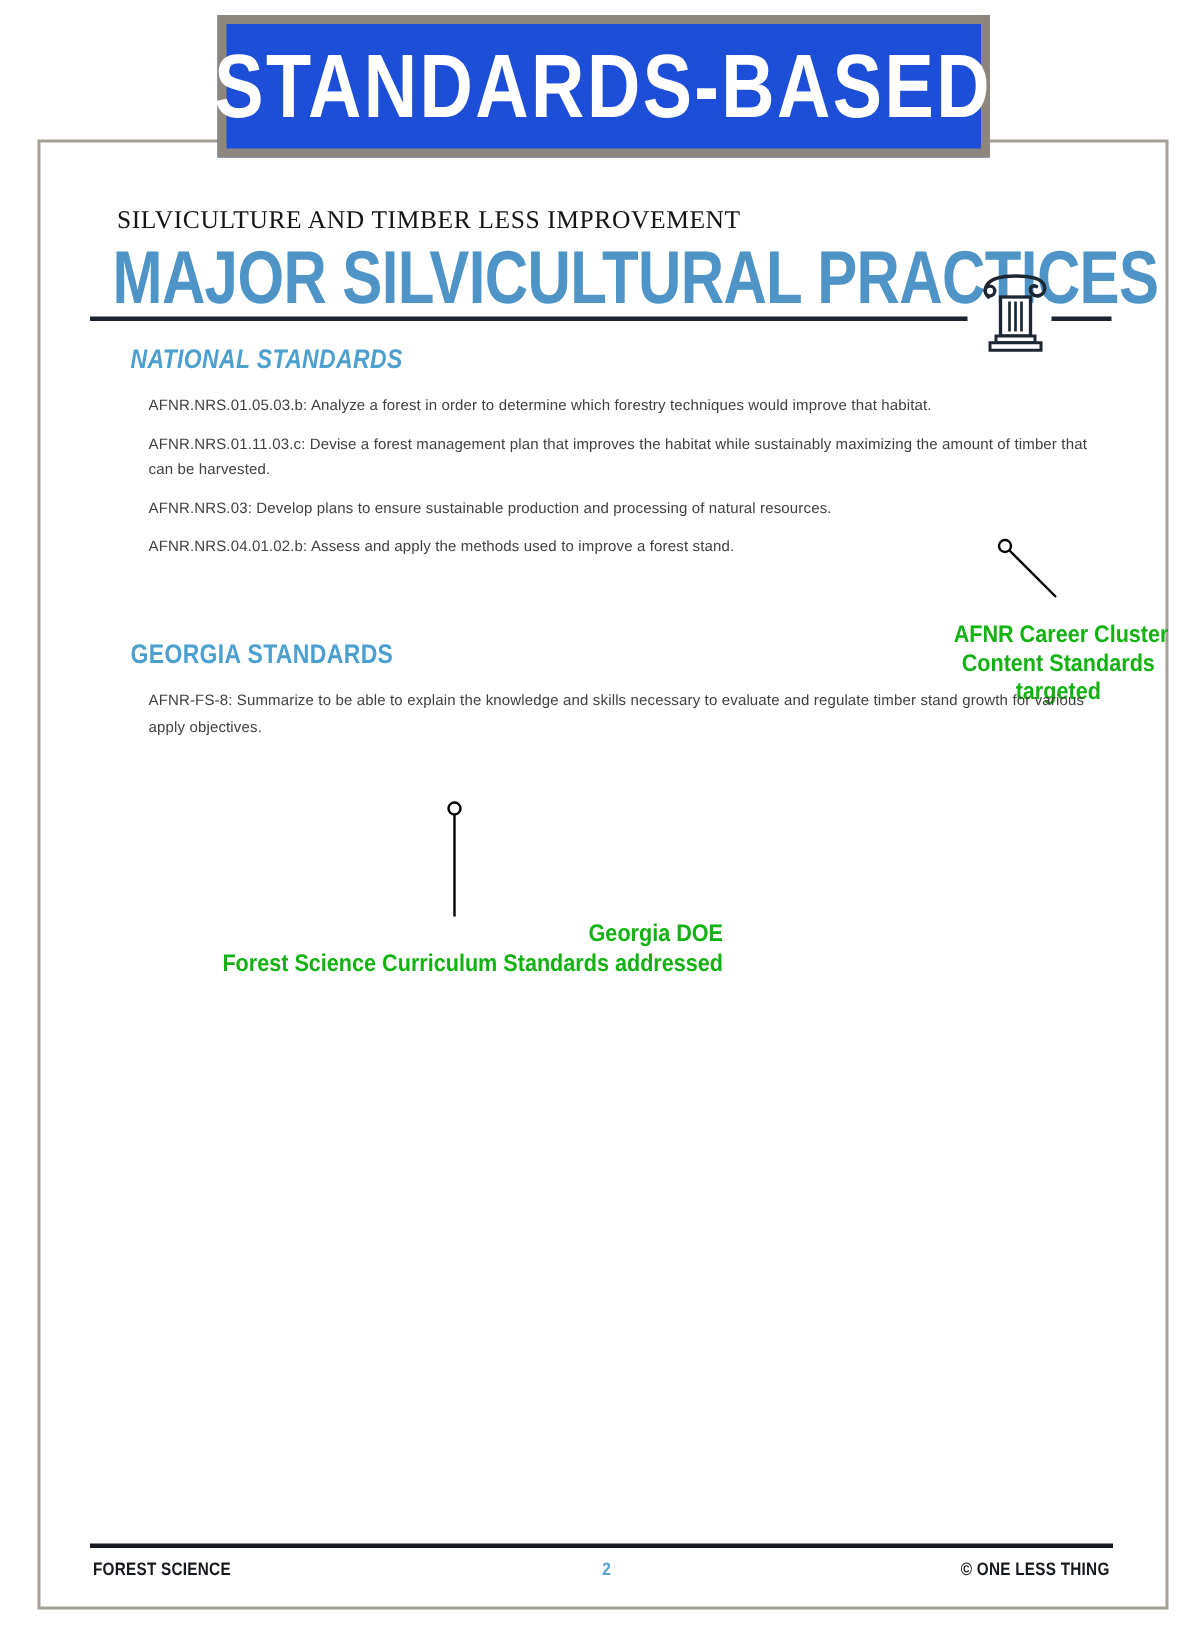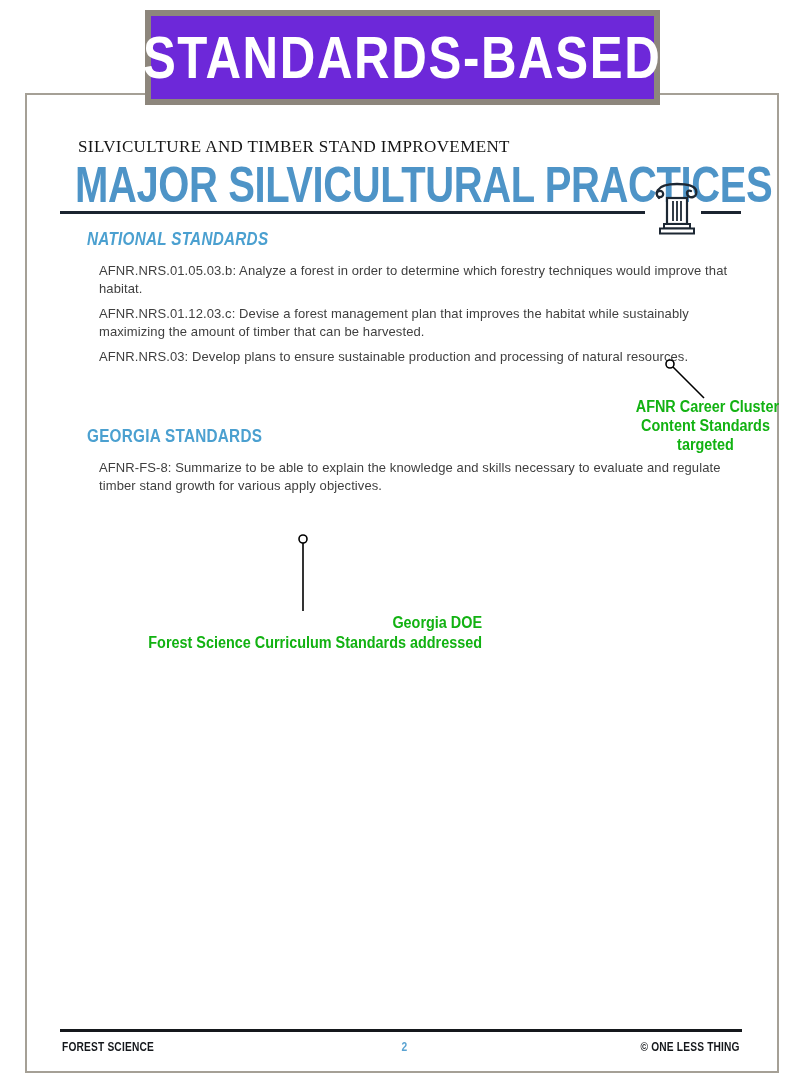--- a/index.html
+++ b/index.html
@@ -8,21 +8,21 @@
     font-family:"Liberation Sans", sans-serif;
   }
   
   .page{
     position:absolute;left:25px;top:93px;width:754px;height:980px;
     background:#ffffff;border:2px solid #a5a096;box-sizing:border-box;
   }
   
   .banner{
     position:absolute;left:145px;top:10px;width:515px;height:95px;
-    box-sizing:border-box;border:6px solid #8d867c;background:#6d28d9;
+    box-sizing:border-box;border:6px solid #8d867c;background:#1d4ed8;
     display:flex;align-items:center;justify-content:center;z-index:5;
   }
   .banner .txt{
     color:#ffffff;font-size:60px;font-weight:bold;letter-spacing:2px;
     display:inline-block;transform:scaleX(0.82);transform-origin:center;
     white-space:nowrap;line-height:1;
   }
   
   .eyebrow{
     position:absolute;left:51px;top:42px;
@@ -46,55 +46,55 @@
     display:inline-block;transform:scaleX(0.85);transform-origin:left center;
     font-size:18px;font-weight:bold;color:#4ba0d0;letter-spacing:0.3px;
   }
   .h-national{left:60px;top:135px;font-style:italic;}
   .h-georgia{left:60px;top:332px;text-align:center;}
   
   .paras{position:absolute;left:72px;width:630px;}
   .paras-national{top:167px;}
   .paras-georgia{top:364px;}
   .paras p{
-    margin:0 0 8px 0;font-size:13px;line-height:17.5px;color:#3f3f3f;
+    margin:0 0 8px 0;font-size:10px;line-height:17.5px;color:#3f3f3f;
     letter-spacing:0.1px;
   }
   
   .callout-svg{position:absolute;overflow:visible;}
   .co-afnr{left:635px;top:262px;width:60px;height:50px;}
   .co-georgia{left:266px;top:438px;width:20px;height:84px;}
   .green-note{
     position:absolute;text-align:center;color:#12b212;font-weight:bold;
     line-height:19px;
   }
   .green-note .ln{display:block;transform:scaleX(0.90);transform-origin:center;
     font-size:16px;white-space:nowrap;}
-  .note-afnr{left:601px;top:302px;width:155px;}
+  .note-afnr{left:601px;top:319px;width:155px;}
   .note-georgia{left:75px;top:518px;width:400px;line-height:20px;text-align:right;}
   
   .footer-rule{position:absolute;left:33px;top:934px;width:682px;height:3px;background:#15181c;}
   .footer-item{position:absolute;top:943px;line-height:1;white-space:nowrap;text-align:right;}
   .footer-item .txt{
     display:inline-block;transform:scaleX(0.85);
     font-size:12px;font-weight:bold;color:#15181c;letter-spacing:0.2px;
   }
   .f-left{left:35px;}
   .f-left .txt{transform-origin:left center;}
   .f-center{left:0;width:754px;text-align:center;}
   .f-center .txt{transform-origin:center;color:#5aa3d2;}
   .f-right{right:37px;text-decoration:underline;}
   .f-right .txt{transform-origin:right center;}
 </style>
 </head>
 <body>
 
 <div class="page">
 
-  <div class="eyebrow">SILVICULTURE AND TIMBER STAND IMPROVEMENT</div>
+  <div class="eyebrow">SILVICULTURE AND TIMBER LESS IMPROVEMENT</div>
   <div class="doc-title">
     <span class="txt">MAJOR SILVICULTURAL PRACTICES</span>
   </div>
   <div class="rule rule-left"></div>
   <div class="rule rule-right"></div>
   <div class="pillar">
     <svg width="52" height="54" viewBox="0 0 52 54" fill="none" xmlns="http://www.w3.org/2000/svg">
       <path d="M8,17 C6,15 5,12 7,9 C10,4 18,3 26,3 C35,3 43,4 45,9 C46,12 45,15 42,16 C39,17 36,15 36,12 C36,10 38,9 40,10" stroke="#1c2733" stroke-width="2.4" stroke-linecap="round"></path>
       <circle cx="9" cy="13" r="3.2" stroke="#1c2733" stroke-width="2.2" fill="#ffffff"></circle>
       <rect x="16" y="17" width="20" height="26" stroke="#1c2733" stroke-width="2.2" fill="#ffffff"></rect>
@@ -104,22 +104,23 @@
       <rect x="13" y="43" width="26" height="4.5" stroke="#1c2733" stroke-width="2" fill="#ffffff"></rect>
       <rect x="9" y="47.5" width="34" height="5" stroke="#1c2733" stroke-width="2" fill="#ffffff"></rect>
     </svg>
   </div>
 
   <div class="sec-heading h-national">
     <span class="txt">NATIONAL STANDARDS</span>
   </div>
   <div class="paras paras-national">
     <p>AFNR.NRS.01.05.03.b: Analyze a forest in order to determine which forestry techniques would improve that habitat.</p>
-    <p>AFNR.NRS.01.12.03.c: Devise a forest management plan that improves the habitat while sustainably maximizing the amount of timber that can be harvested.</p>
+    <p>AFNR.NRS.01.11.03.c: Devise a forest management plan that improves the habitat while sustainably maximizing the amount of timber that can be harvested.</p>
     <p>AFNR.NRS.03: Develop plans to ensure sustainable production and processing of natural resources.</p>
+    <p>AFNR.NRS.04.01.02.b: Assess and apply the methods used to improve a forest stand.</p>
   </div>
 
   <svg class="callout-svg co-afnr" viewBox="0 0 60 50">
     <circle cx="8" cy="7" r="4" stroke="#000000" stroke-width="1.6" fill="#ffffff"></circle>
     <line x1="11" y1="10" x2="42" y2="41" stroke="#000000" stroke-width="1.6"></line>
   </svg>
   <div class="green-note note-afnr">
     <span class="ln">AFNR Career Cluster</span>
     <span class="ln">Content Standards</span>
     <span class="ln">targeted</span>

